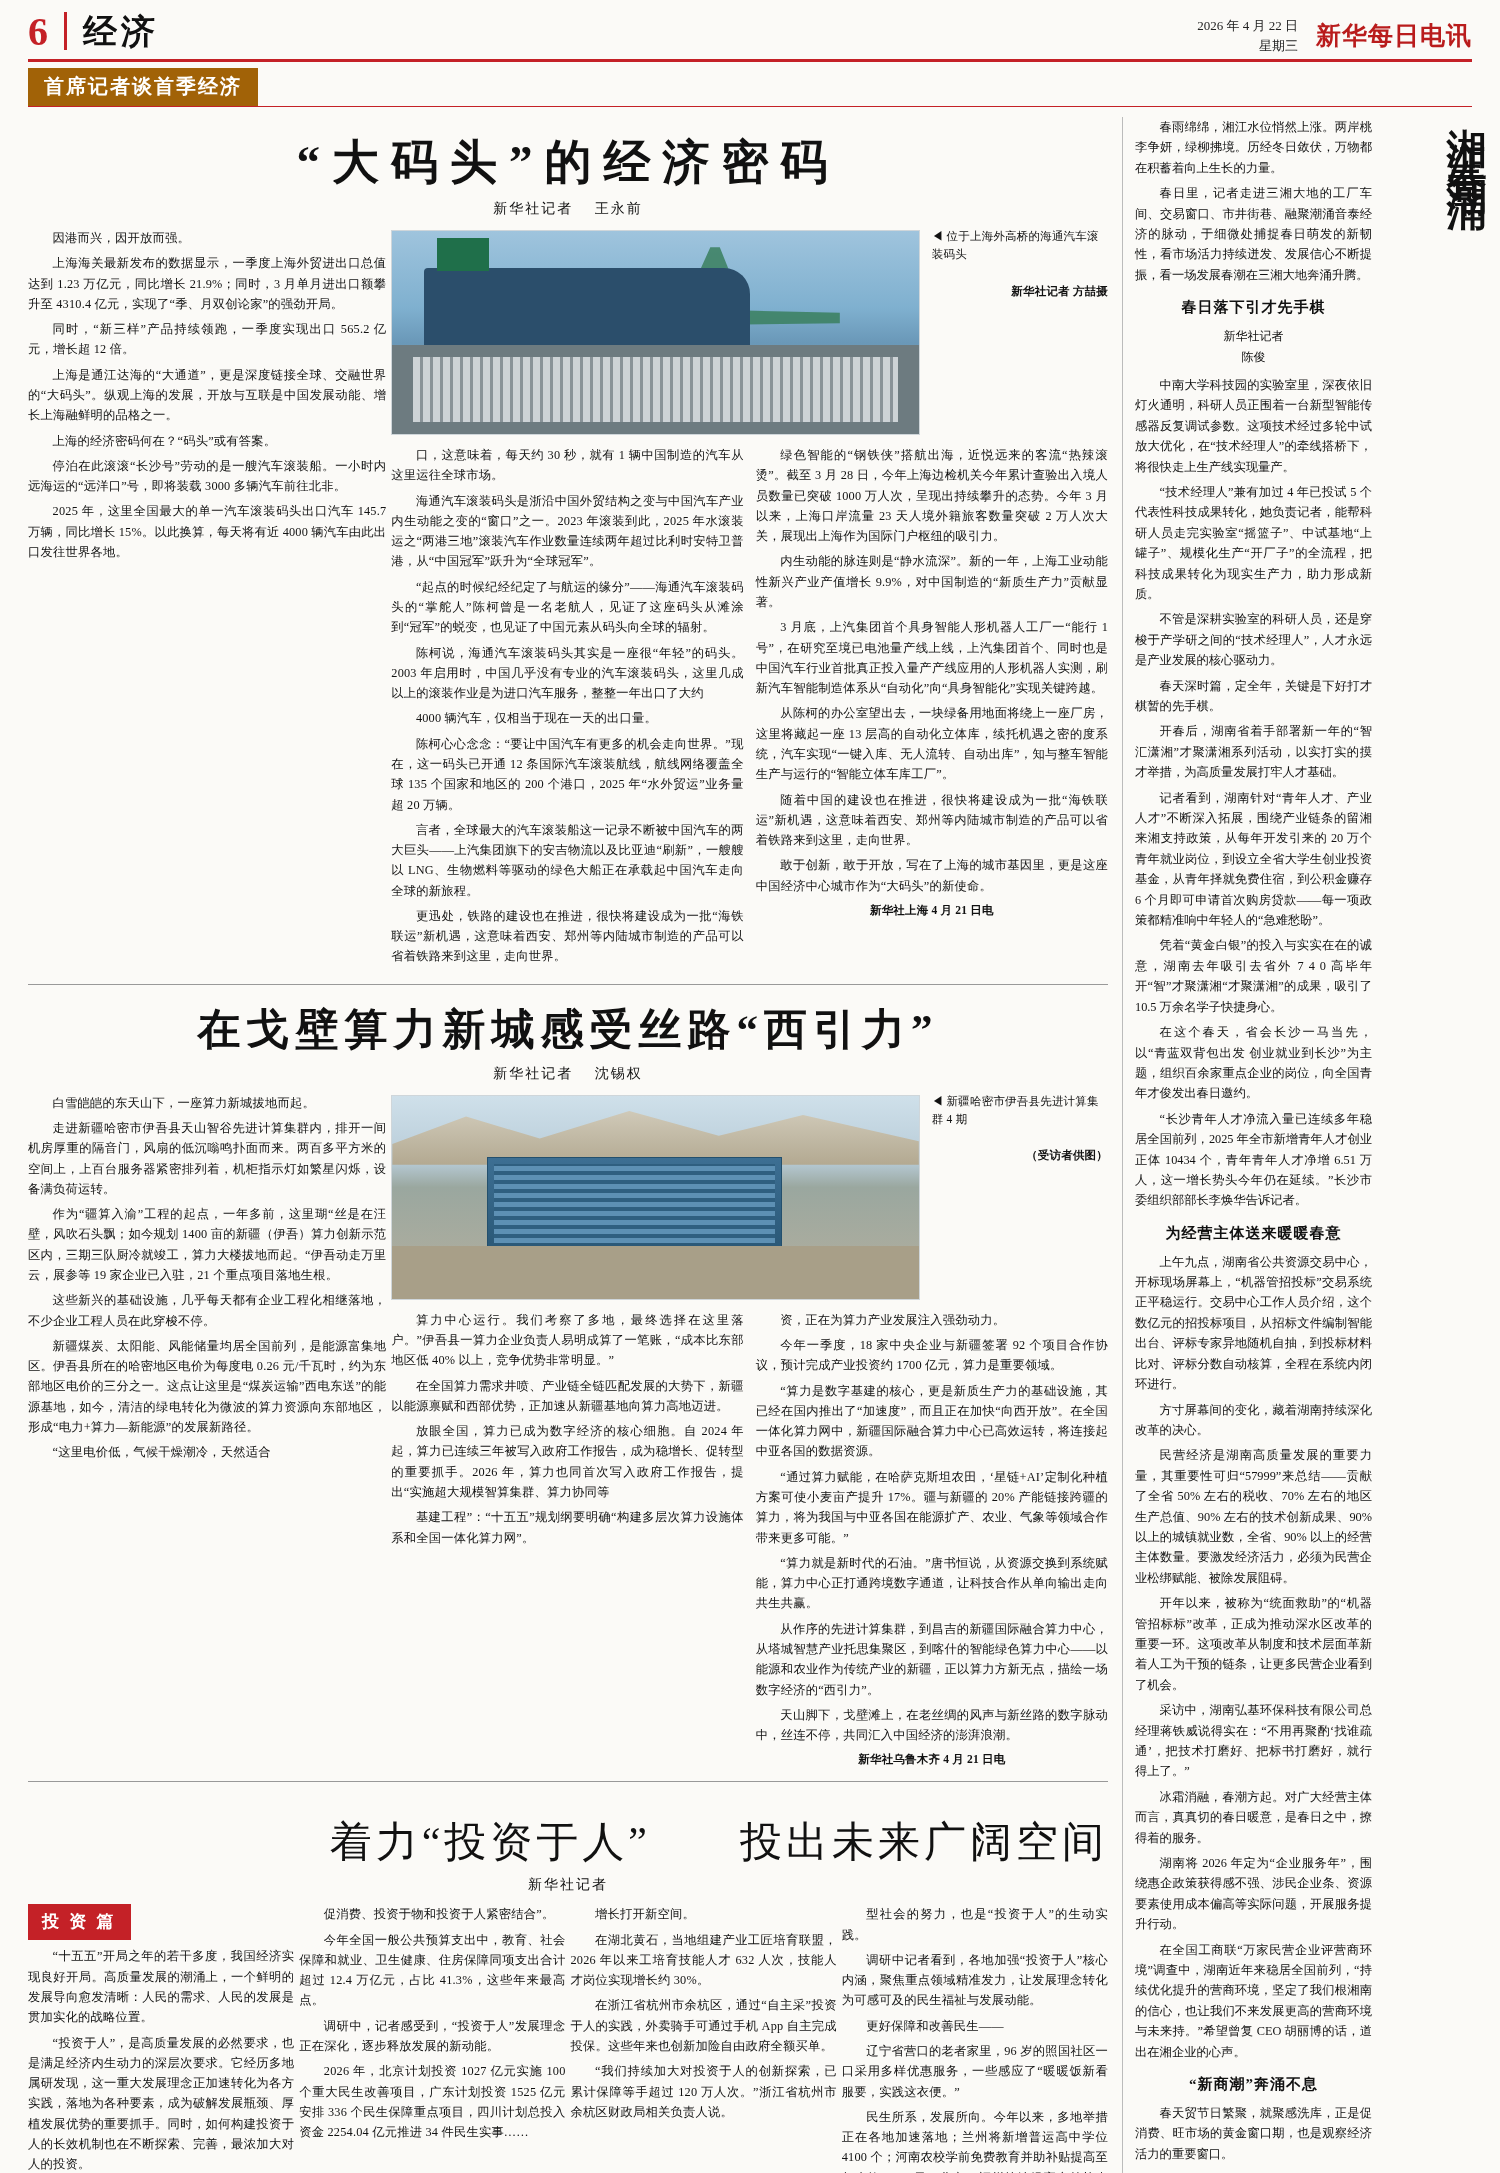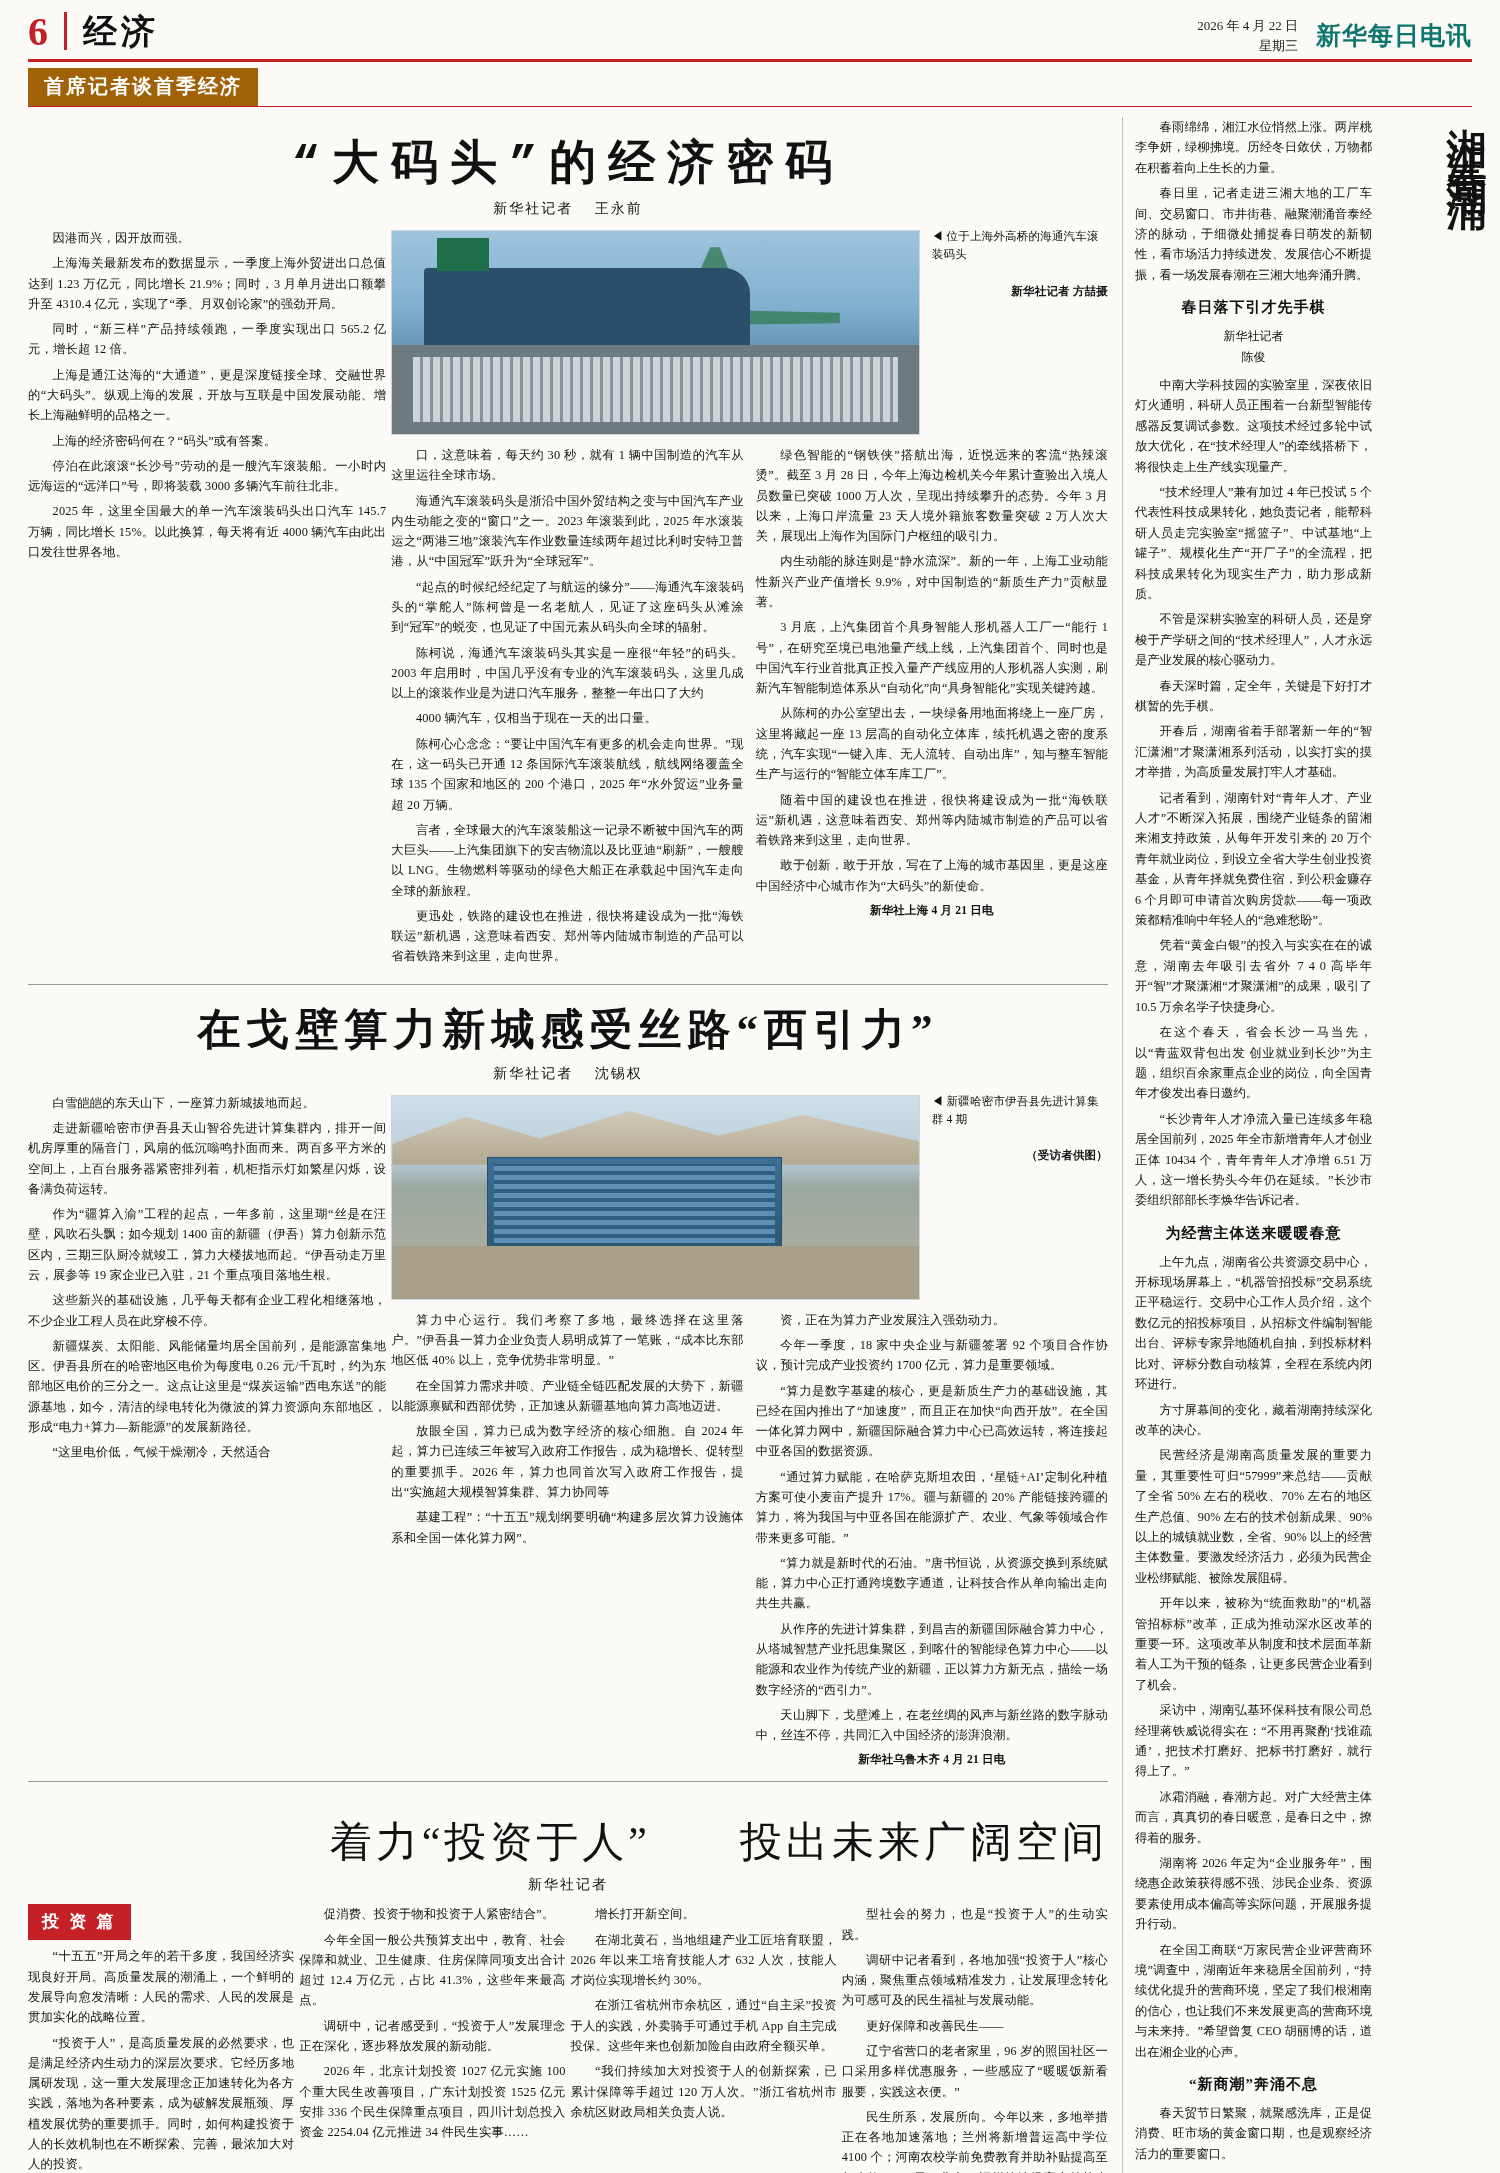--- a/index.html
+++ b/index.html
@@ -18,41 +18,41 @@
   .masthead { display:flex; align-items:flex-end; height:62px; border-bottom:3px solid #c42127; padding-bottom:4px; position:relative; }
   .mast-left { display:flex; align-items:center; gap:10px; }
   .pagenum {
     color:#c42127; font-size:40px; font-weight:bold; line-height:1;
     font-family:"Liberation Serif", serif;
   }
   .mast-sec { font-size:34px; font-weight:bold; letter-spacing:4px; }
   .mast-divider { width:3px; height:38px; background:#c42127; margin:0 6px 2px 6px; }
   .mast-right { margin-left:auto; display:flex; align-items:center; gap:18px; }
   .mast-date { text-align:right; font-size:13px; line-height:1.5; color:#222; }
-  .mast-logo { font-size:25px; font-weight:bold; color:#0f766e; letter-spacing:1px; white-space:nowrap; }
+  .mast-logo { font-size:25px; font-weight:bold; color:#b91c1c; letter-spacing:1px; white-space:nowrap; }
 
   
   .ribbon {
     margin-top:6px;
     background:#a16207; color:#fff;
     display:inline-block;
     padding:5px 16px 6px 16px;
     font-size:20px; font-weight:bold; letter-spacing:2px;
   }
   .ribbon-wrap { border-bottom:1px solid #c42127; padding-bottom:0; }
 
   
   .content { display:flex; gap:14px; margin-top:10px; }
   .col-main { width:1080px; }
   .col-right { width:330px; border-left:1px solid #bbb; padding-left:12px; }
 
   
   .headline {
     text-align:center; font-size:47px; font-weight:bold; letter-spacing:12px;
-    margin:14px 0 6px 0; font-family:Liberation Mono, monospace;
+    margin:14px 0 6px 0; font-family:Liberation Serif, serif;
   }
   .byline { text-align:center; font-size:14px; letter-spacing:2px; margin-bottom:10px; }
   .byline .b-label { margin-right:16px; }
 
   .article-cols { display:flex; gap:5px; }
   .acol { flex:1; font-size:12.3px; line-height:1.65; text-align:justify; letter-spacing:0.2px; }
   .acol p { margin:0 0 5px 0; text-indent:2em; }
 
   .photo {
     position:relative; width:100%; height:205px; margin:2px 0 6px 0;

